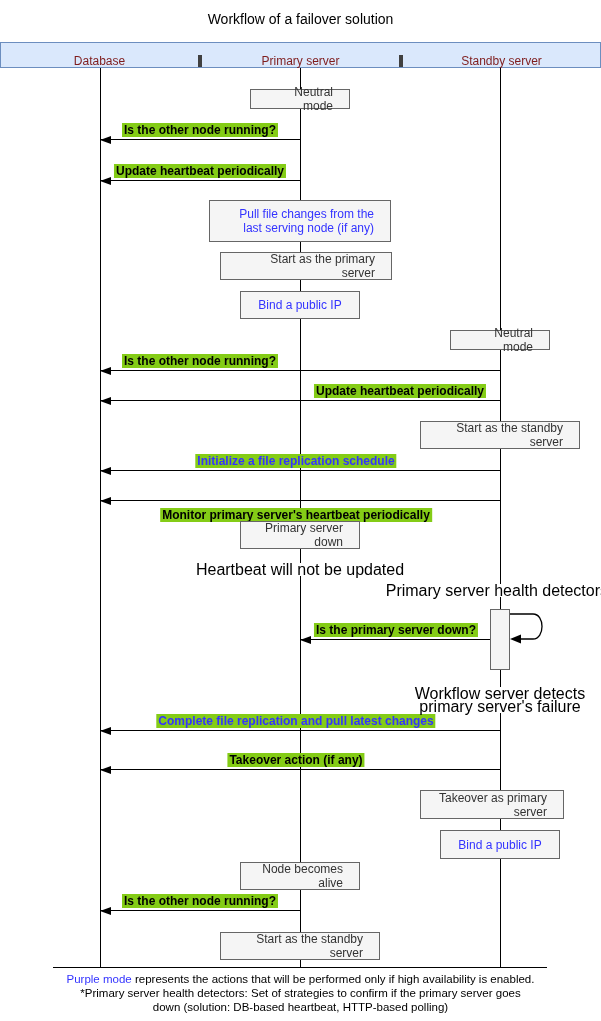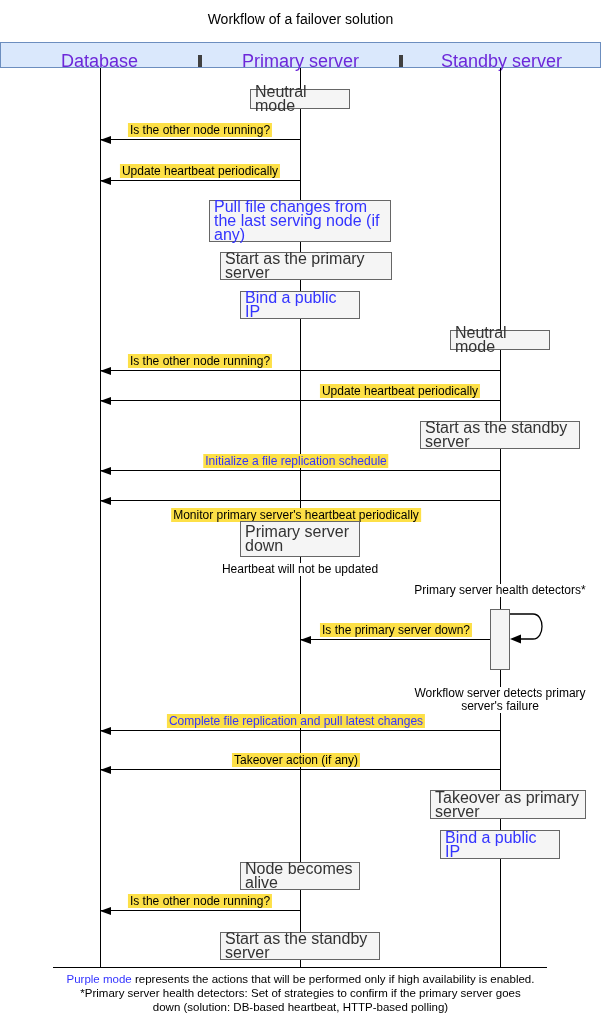--- a/index.html
+++ b/index.html
@@ -11,44 +11,44 @@
     position:absolute;top:11px;left:0;width:601px;text-align:center;
     font-size:14px;color:#000;
   }
   .actor-header{
     position:absolute;top:42px;left:0;width:601px;height:26px;
     background:#dae8fc;border:1px solid #6c8ebf;box-sizing:border-box;
     display:flex;
   }
   .actor-cell{
     flex:1;display:flex;align-items:center;justify-content:center;
-    font-size:18px;color:#6d28d9;margin-top:12px;
+    font-size:12px;color:#7f1d1d;margin-top:12px;
   }
   .actor-cell + .actor-cell{border-left:4px solid #404040;}
   .lifeline{position:absolute;top:68px;height:900px;width:1px;background:#000;}
   .abox{
     position:absolute;box-sizing:border-box;background:#f5f5f5;border:1px solid #666;
-    display:flex;align-items:center;justify-content:center;text-align:left;
-    font-size:16px;color:#333;line-height:14px;padding:1px 4px;
+    display:flex;align-items:center;justify-content:center;text-align:right;
+    font-size:12px;color:#333;line-height:14px;padding:1px 16px;
   }
   .abox.hl{color:#3333ff;}
   .mline{position:absolute;height:0;border-top:1px solid #000;}
   .arw{
     position:absolute;width:0;height:0;
     border-top:4px solid transparent;border-bottom:4px solid transparent;
     border-right:11px solid #000;
   }
   .mlabel{
     position:absolute;transform:translateX(-50%);white-space:nowrap;
-    font-size:12px;line-height:14px;height:14px;color:#000;background:#fde047;padding:0 2px;
+    font-size:12px;line-height:14px;height:14px;color:#000;background:#84cc16;padding:0 2px;font-weight:bold;
   }
   .mlabel.hl{color:#3333ff;}
   .note{
     position:absolute;transform:translateX(-50%);text-align:center;
-    font-size:12px;line-height:13px;color:#000;background:#fff;
+    font-size:16px;line-height:13px;color:#000;background:#fff;
   }
   .activation{
     position:absolute;box-sizing:border-box;background:#f5f5f5;border:1px solid #666;
   }
   .endline{position:absolute;height:1px;background:#000;}
   .footer{
     position:absolute;top:972px;left:0;width:601px;text-align:center;
     font-size:11.5px;line-height:14px;color:#000;
   }
   .footer .hl{color:#3333ff;}
@@ -120,22 +120,22 @@
     <path d="M 5 9 H 28 C 40 9 40 34 28 34 H 16" fill="none" stroke="#000" stroke-width="1.3"></path>
     <polygon points="16,29.5 5,34 16,38.5" fill="#000"></polygon>
   </svg>
 
   <div class="abox" style="left:250px;top:89px;width:100px;height:20px;">Neutral mode</div>
   <div class="abox hl" style="left:209px;top:200px;width:182px;height:42px;">Pull file changes from the last serving node (if any)</div>
   <div class="abox" style="left:220px;top:252px;width:172px;height:28px;">Start as the primary server</div>
   <div class="abox hl" style="left:240px;top:291px;width:120px;height:28px;">Bind a public IP</div>
   <div class="abox" style="left:450px;top:330px;width:100px;height:20px;">Neutral mode</div>
   <div class="abox" style="left:420px;top:421px;width:160px;height:28px;">Start as the standby server</div>
-  <div class="abox" style="left:240px;top:521px;width:120px;height:36px;">Primary server down</div>
-  <div class="abox" style="left:420px;top:790px;width:156px;height:29px;margin-left:10px;">Takeover as primary server</div>
+  <div class="abox" style="left:240px;top:521px;width:120px;height:28px;">Primary server down</div>
+  <div class="abox" style="left:420px;top:790px;width:144px;height:29px;">Takeover as primary server</div>
   <div class="abox hl" style="left:440px;top:830px;width:120px;height:29px;">Bind a public IP</div>
   <div class="abox" style="left:240px;top:862px;width:120px;height:28px;">Node becomes alive</div>
   <div class="abox" style="left:220px;top:932px;width:160px;height:28px;">Start as the standby server</div>
 
   <div class="endline" style="left:53px;top:967px;width:494px;"></div>
 
   <div class="footer">
     <div><span class="hl">Purple mode</span><span> represents the actions that will be performed only if high availability is enabled.</span></div>
     <div>*Primary server health detectors: Set of strategies to confirm if the primary server goes</div>
     <div>down (solution: DB-based heartbeat, HTTP-based polling)</div>

